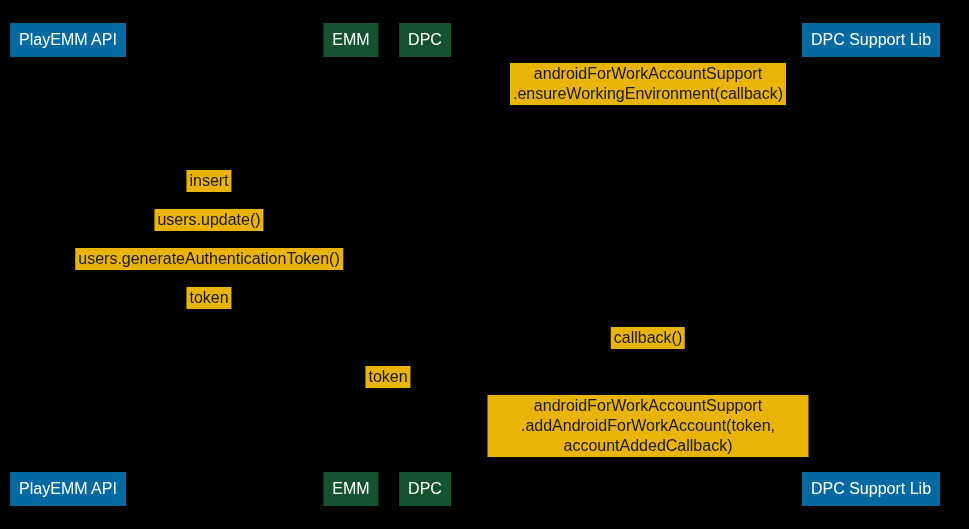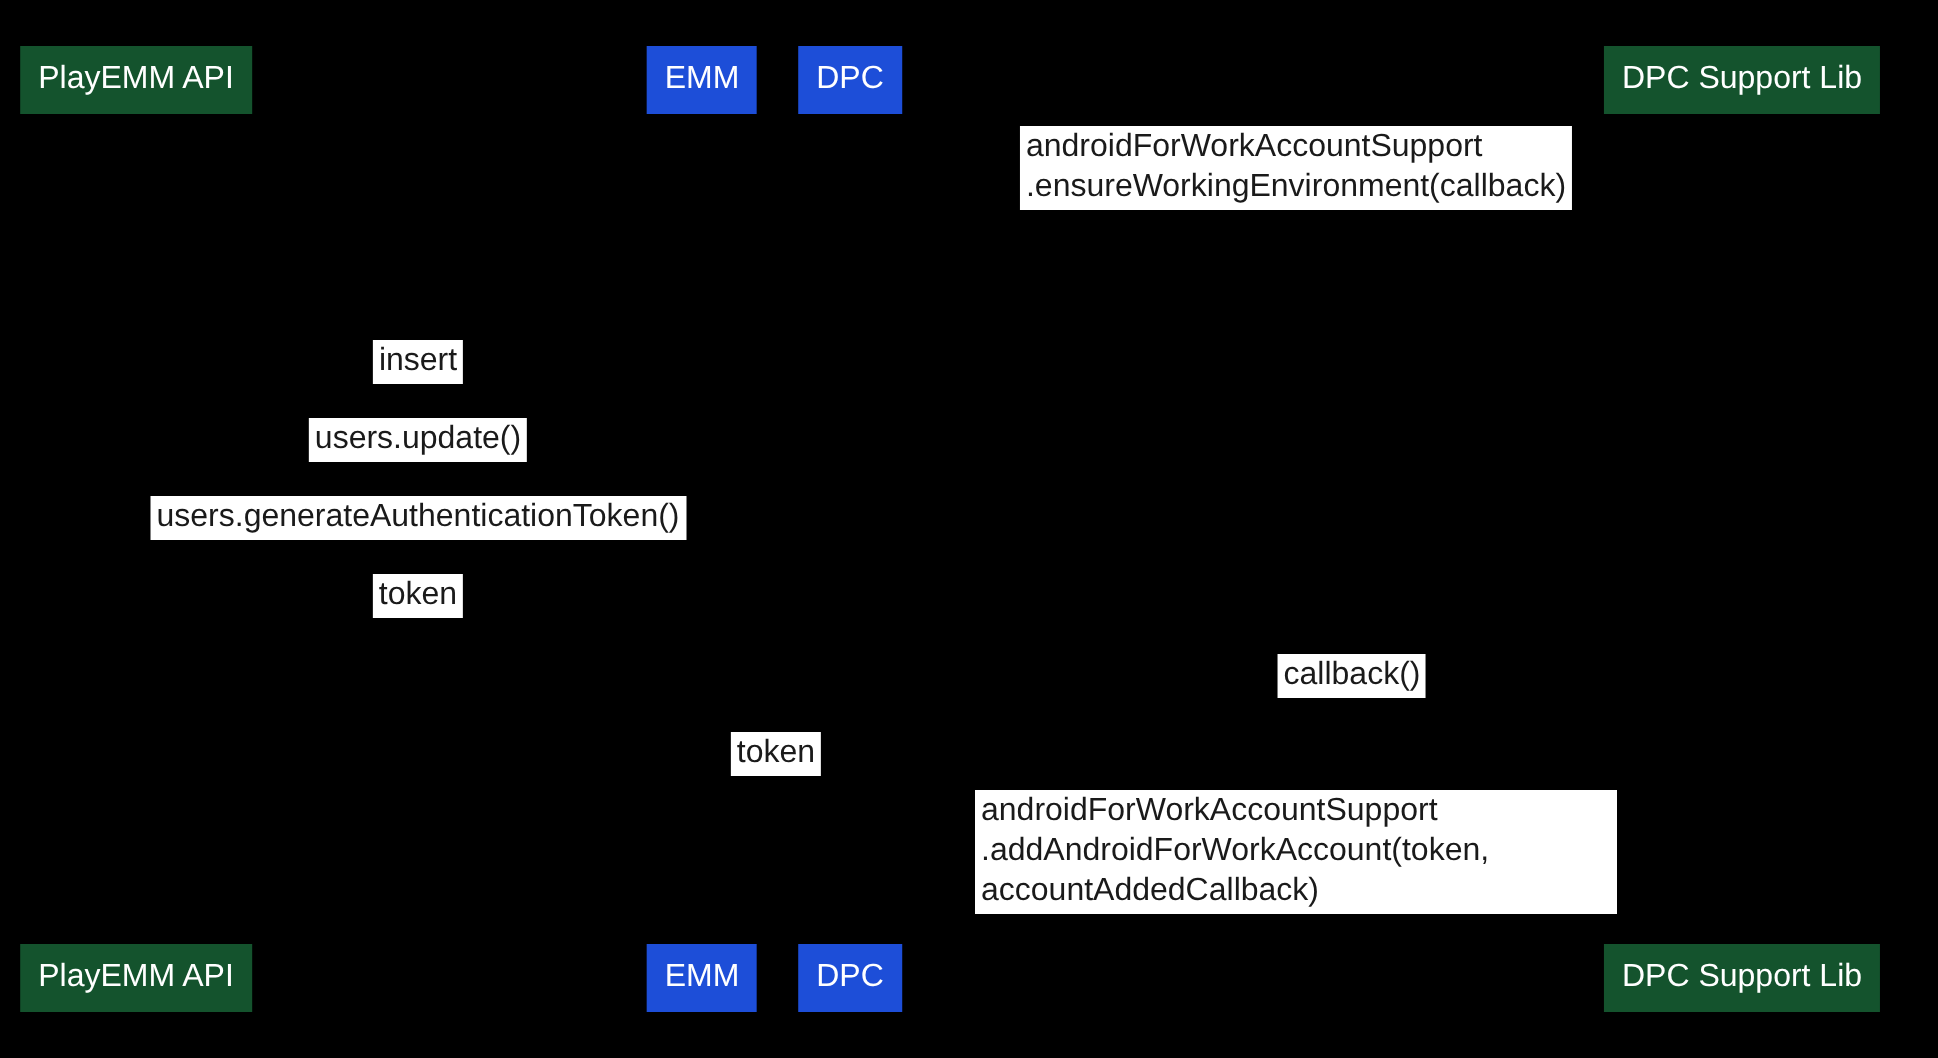--- a/index.html
+++ b/index.html
@@ -20,53 +20,53 @@
     transform: translateX(-50%);
     height: 34px;
     line-height: 34px;
     padding: 0 9px;
     color: #ffffff;
     font-size: 16px;
     text-align: center;
     white-space: nowrap;
     box-sizing: border-box;
   }
-  .actor.green { background: #14532d; }
-  .actor.blue  { background: #1d4ed8; }
+  .actor.green { background: #0369a1; }
+  .actor.blue  { background: #14532d; }
   .actor.row-top    { top: 23px; }
   .actor.row-bottom { top: 472px; }
   .msg {
     position: absolute;
     transform: translateX(-50%);
-    background: #ffffff;
+    background: #eab308;
     color: #1a1a1a;
     font-size: 16px;
     line-height: 20px;
     padding: 1px 3px;
-    text-align: left;
+    text-align: center;
     white-space: pre-line;
   }
 </style>
 </head>
 <body>
 
 <div id="canvas">
 
   <div class="actor green row-top" style="left:68px">PlayEMM API</div>
   <div class="actor blue row-top" style="left:351px">EMM</div>
   <div class="actor blue row-top" style="left:425px">DPC</div>
   <div class="actor green row-top" style="left:871px">DPC Support Lib</div>
 
   <div class="msg" style="left:648px; top:63px">androidForWorkAccountSupport
 .ensureWorkingEnvironment(callback)</div>
   <div class="msg" style="left:209px; top:170px">insert</div>
   <div class="msg" style="left:209px; top:248px">users.generateAuthenticationToken()</div>
   <div class="msg" style="left:209px; top:209px">users.update()</div>
   <div class="msg" style="left:209px; top:287px">token</div>
-  <div class="msg" style="left:676px; top:327px">callback()</div>
+  <div class="msg" style="left:648px; top:327px">callback()</div>
   <div class="msg" style="left:388px; top:366px">token</div>
   <div class="msg" style="left:648px; top:395px">androidForWorkAccountSupport
 .addAndroidForWorkAccount(token, accountAddedCallback)</div>
 
   <div class="actor green row-bottom" style="left:68px">PlayEMM API</div>
   <div class="actor blue row-bottom" style="left:351px">EMM</div>
   <div class="actor blue row-bottom" style="left:425px">DPC</div>
   <div class="actor green row-bottom" style="left:871px">DPC Support Lib</div>
 
 </div>

